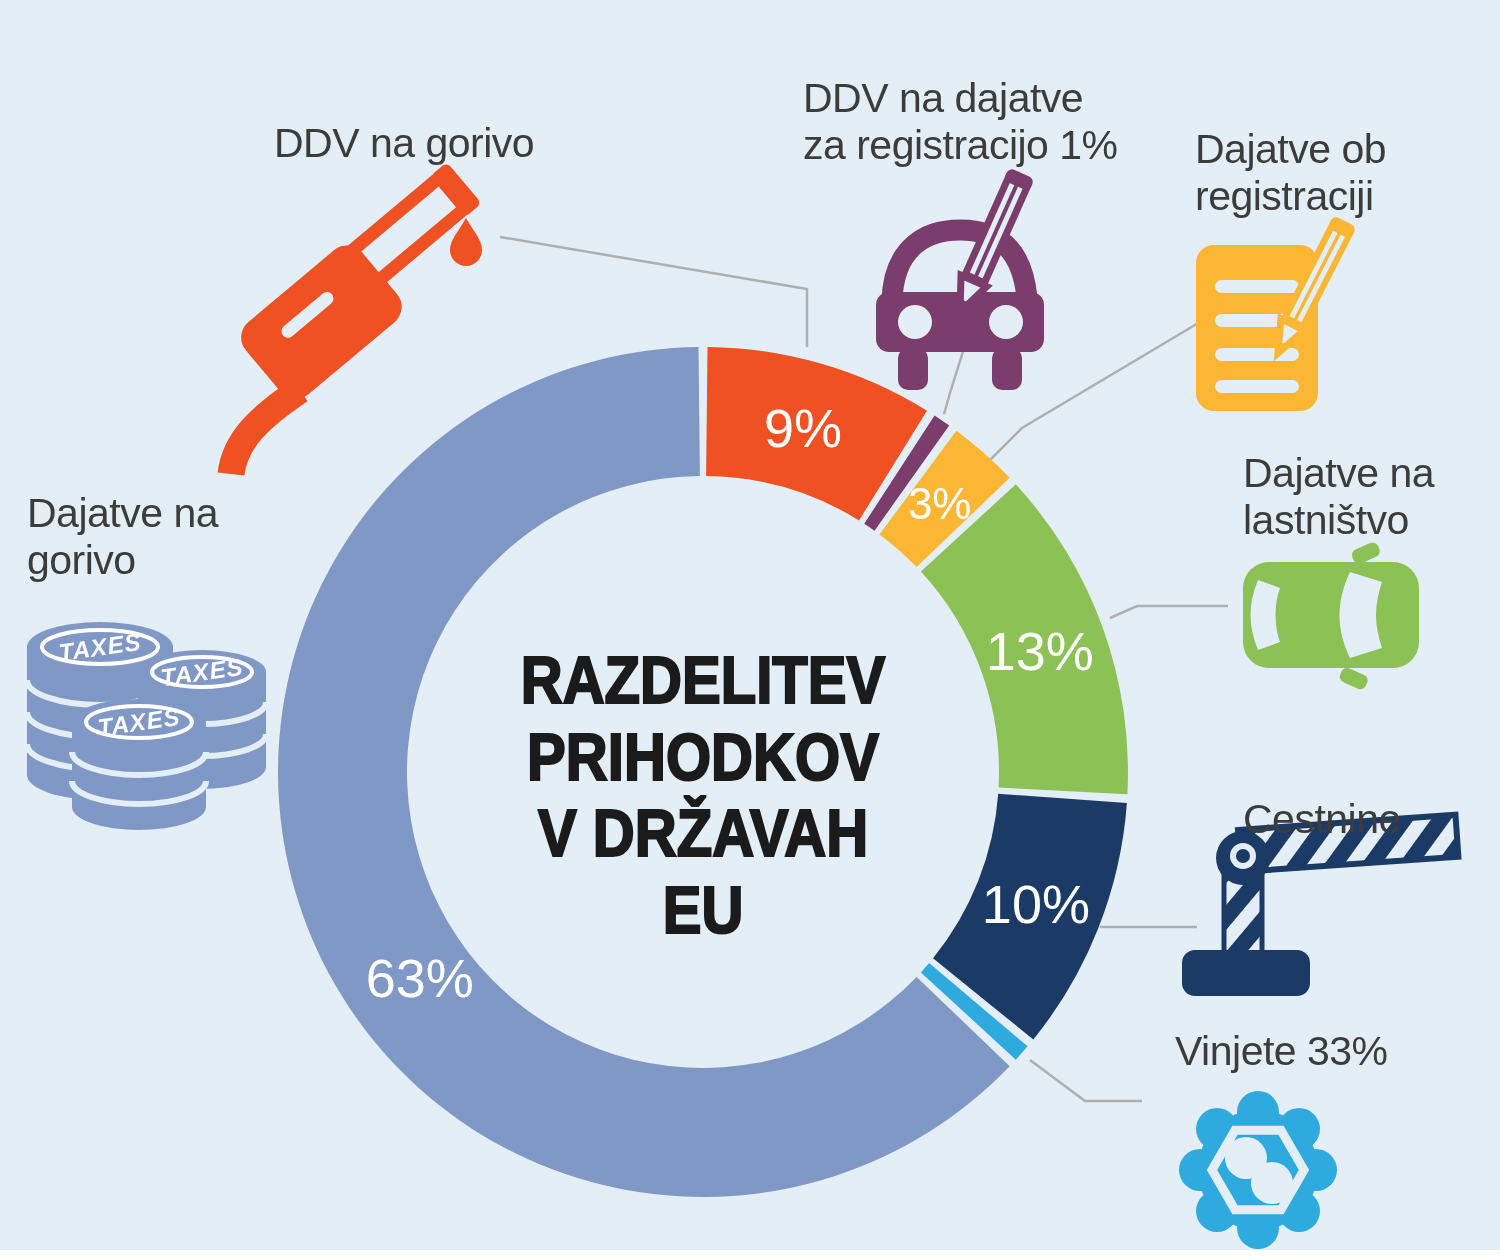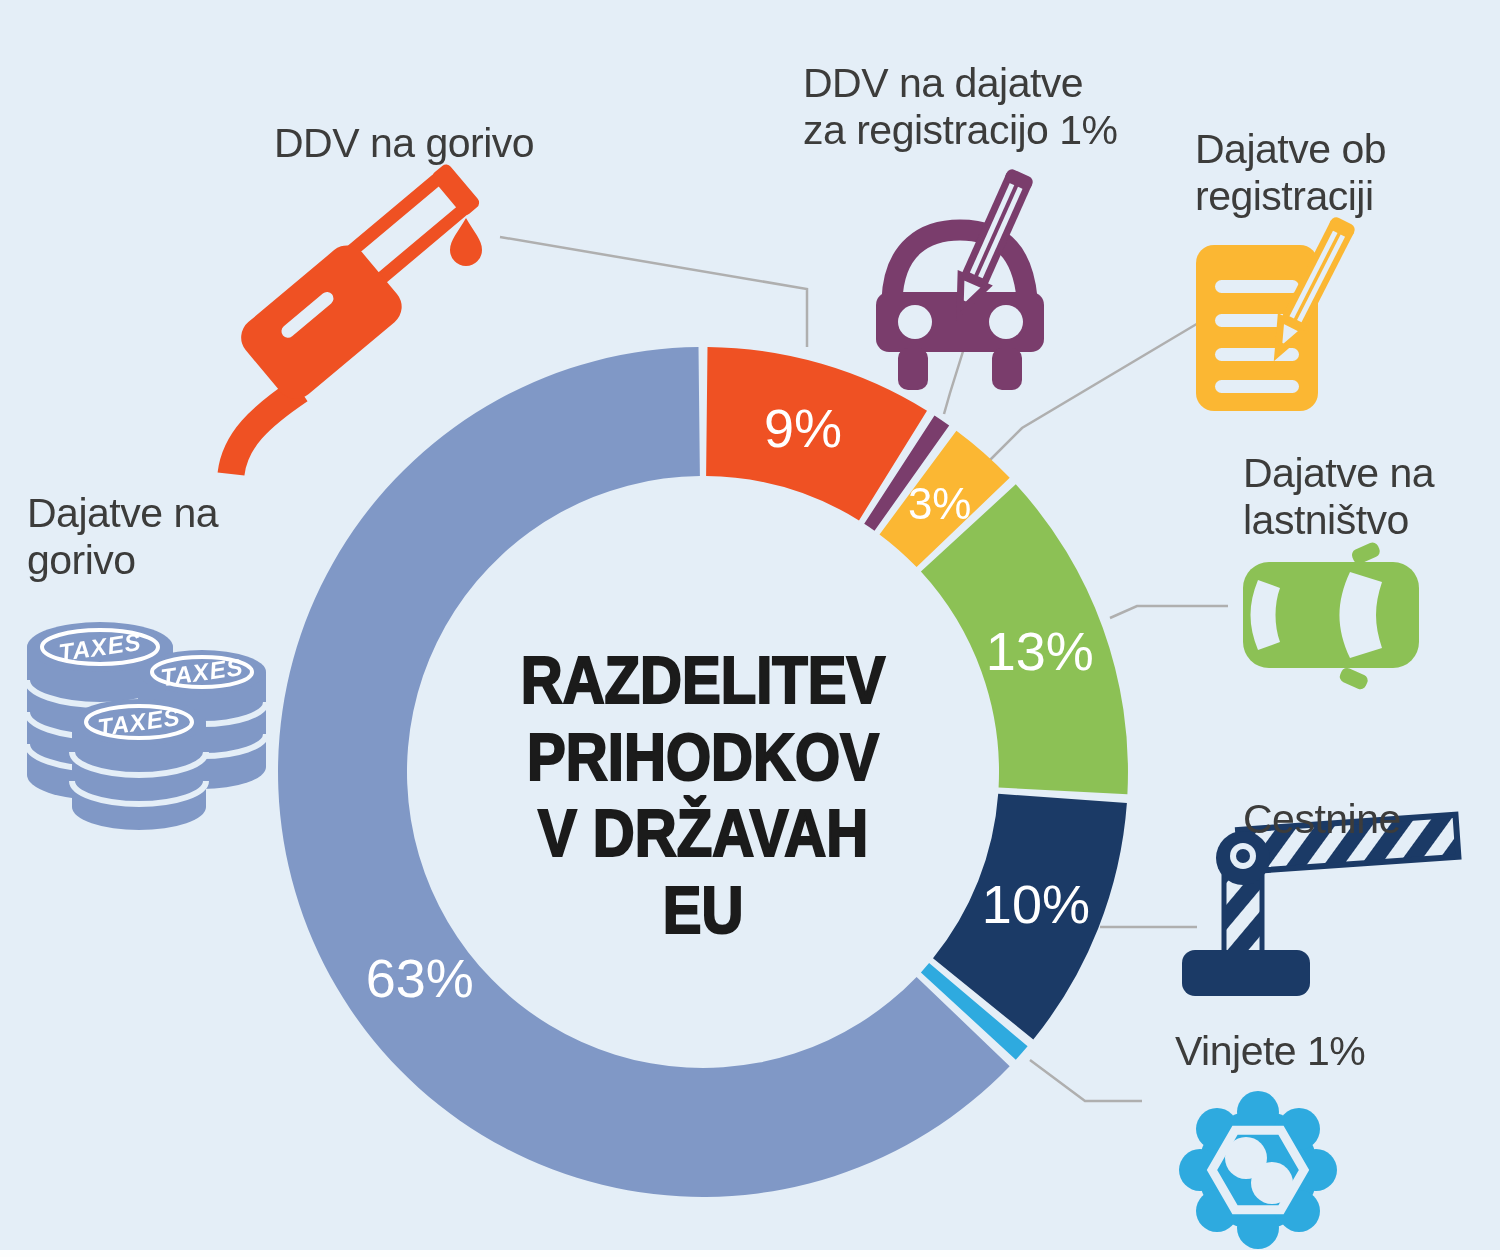--- a/index.html
+++ b/index.html
@@ -7,21 +7,21 @@
     --yellow:#FBB733; --green:#8CC155; --navy:#1B3A66; --cyan:#2EAADF;
     --label-text:#3C3C3B; --title-text:#1B1B1B; --leader-line:#AFAFAF; --pct-text:#FFFFFF;
   }
   html,body{margin:0;padding:0}
   .stage{position:relative;width:1500px;height:1257px;background:var(--background);
     overflow:hidden;font-family:"Liberation Sans","DejaVu Sans",sans-serif}
   .gfx{position:absolute;left:0;top:0}
   .callout{position:absolute;color:var(--label-text);font-size:41px;line-height:1.14;
     white-space:pre-line;letter-spacing:-0.5px}
   .c-ddv-gorivo{left:274px;top:120px}
-  .c-ddv-dajatve{left:803px;top:60px}
+  .c-ddv-dajatve{left:803px;top:75px}
   .c-dajatve-ob{left:1195px;top:126px}
   .c-lastnistvo{left:1243px;top:450px}
   .c-cestnine{left:1243px;top:796px}
   .c-vinjete{left:1175px;top:1028px}
   .c-dajatve-gorivo{left:27px;top:490px}
   .title{position:absolute;left:418px;top:642px;width:570px;text-align:center;
     color:var(--title-text);font-weight:700;font-size:66px;line-height:1.16;
     white-space:pre-line;transform:scaleX(0.88);transform-origin:center top;
     -webkit-text-stroke:2.2px var(--title-text);letter-spacing:0}
   .pct{fill:var(--pct-text);font-size:54px;text-anchor:middle;dominant-baseline:central}
@@ -175,21 +175,21 @@
   </svg>
 
   <div class="callout c-ddv-gorivo">DDV na gorivo</div>
   <div class="callout c-ddv-dajatve">DDV na dajatve
 za registracijo 1%</div>
   <div class="callout c-dajatve-ob">Dajatve ob
 registraciji</div>
   <div class="callout c-lastnistvo">Dajatve na
 lastništvo</div>
   <div class="callout c-cestnine">Cestnine</div>
-  <div class="callout c-vinjete">Vinjete 1%</div>
+  <div class="callout c-vinjete">Vinjete 33%</div>
   <div class="callout c-dajatve-gorivo">Dajatve na
 gorivo</div>
 
   <div class="title">RAZDELITEV
 PRIHODKOV
 V DRŽAVAH
 EU</div>
 
   <div class="bottom-strip"></div>
 </div>

